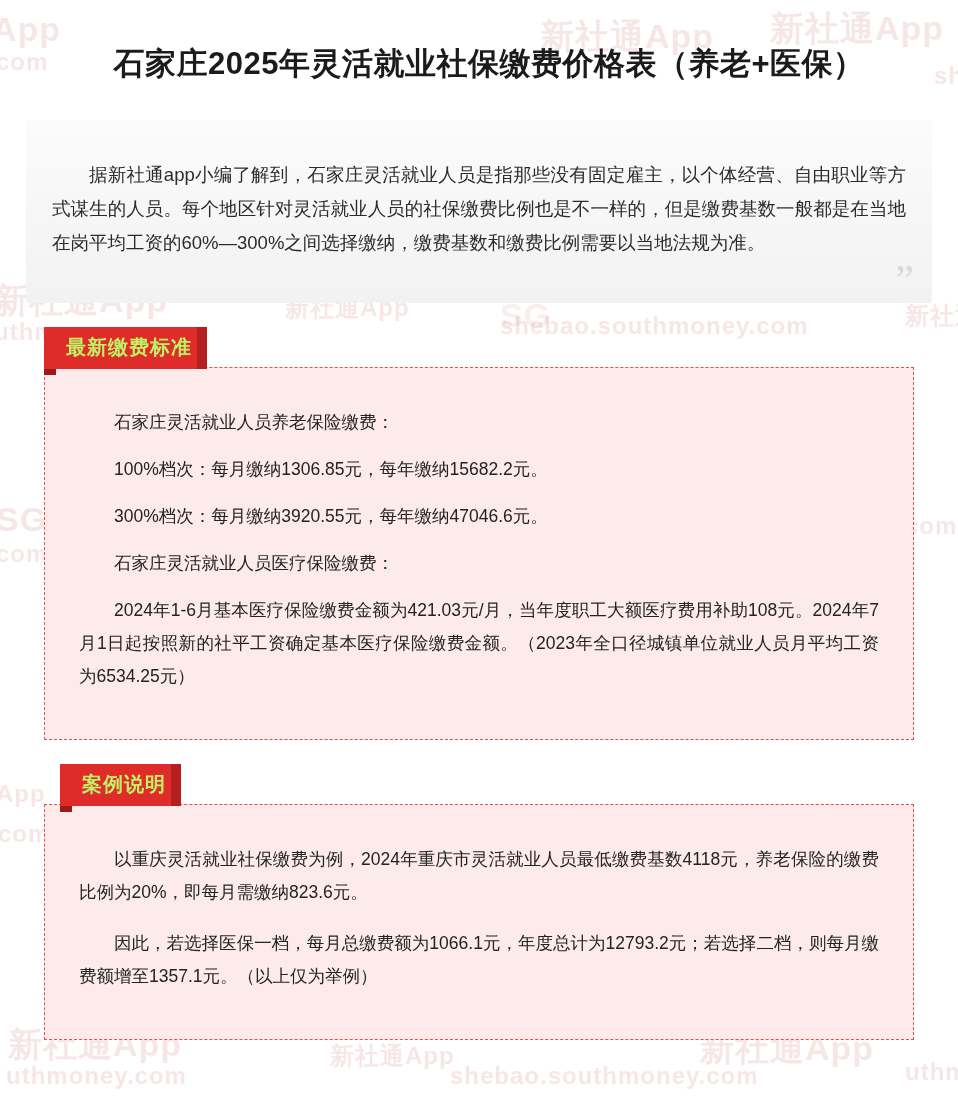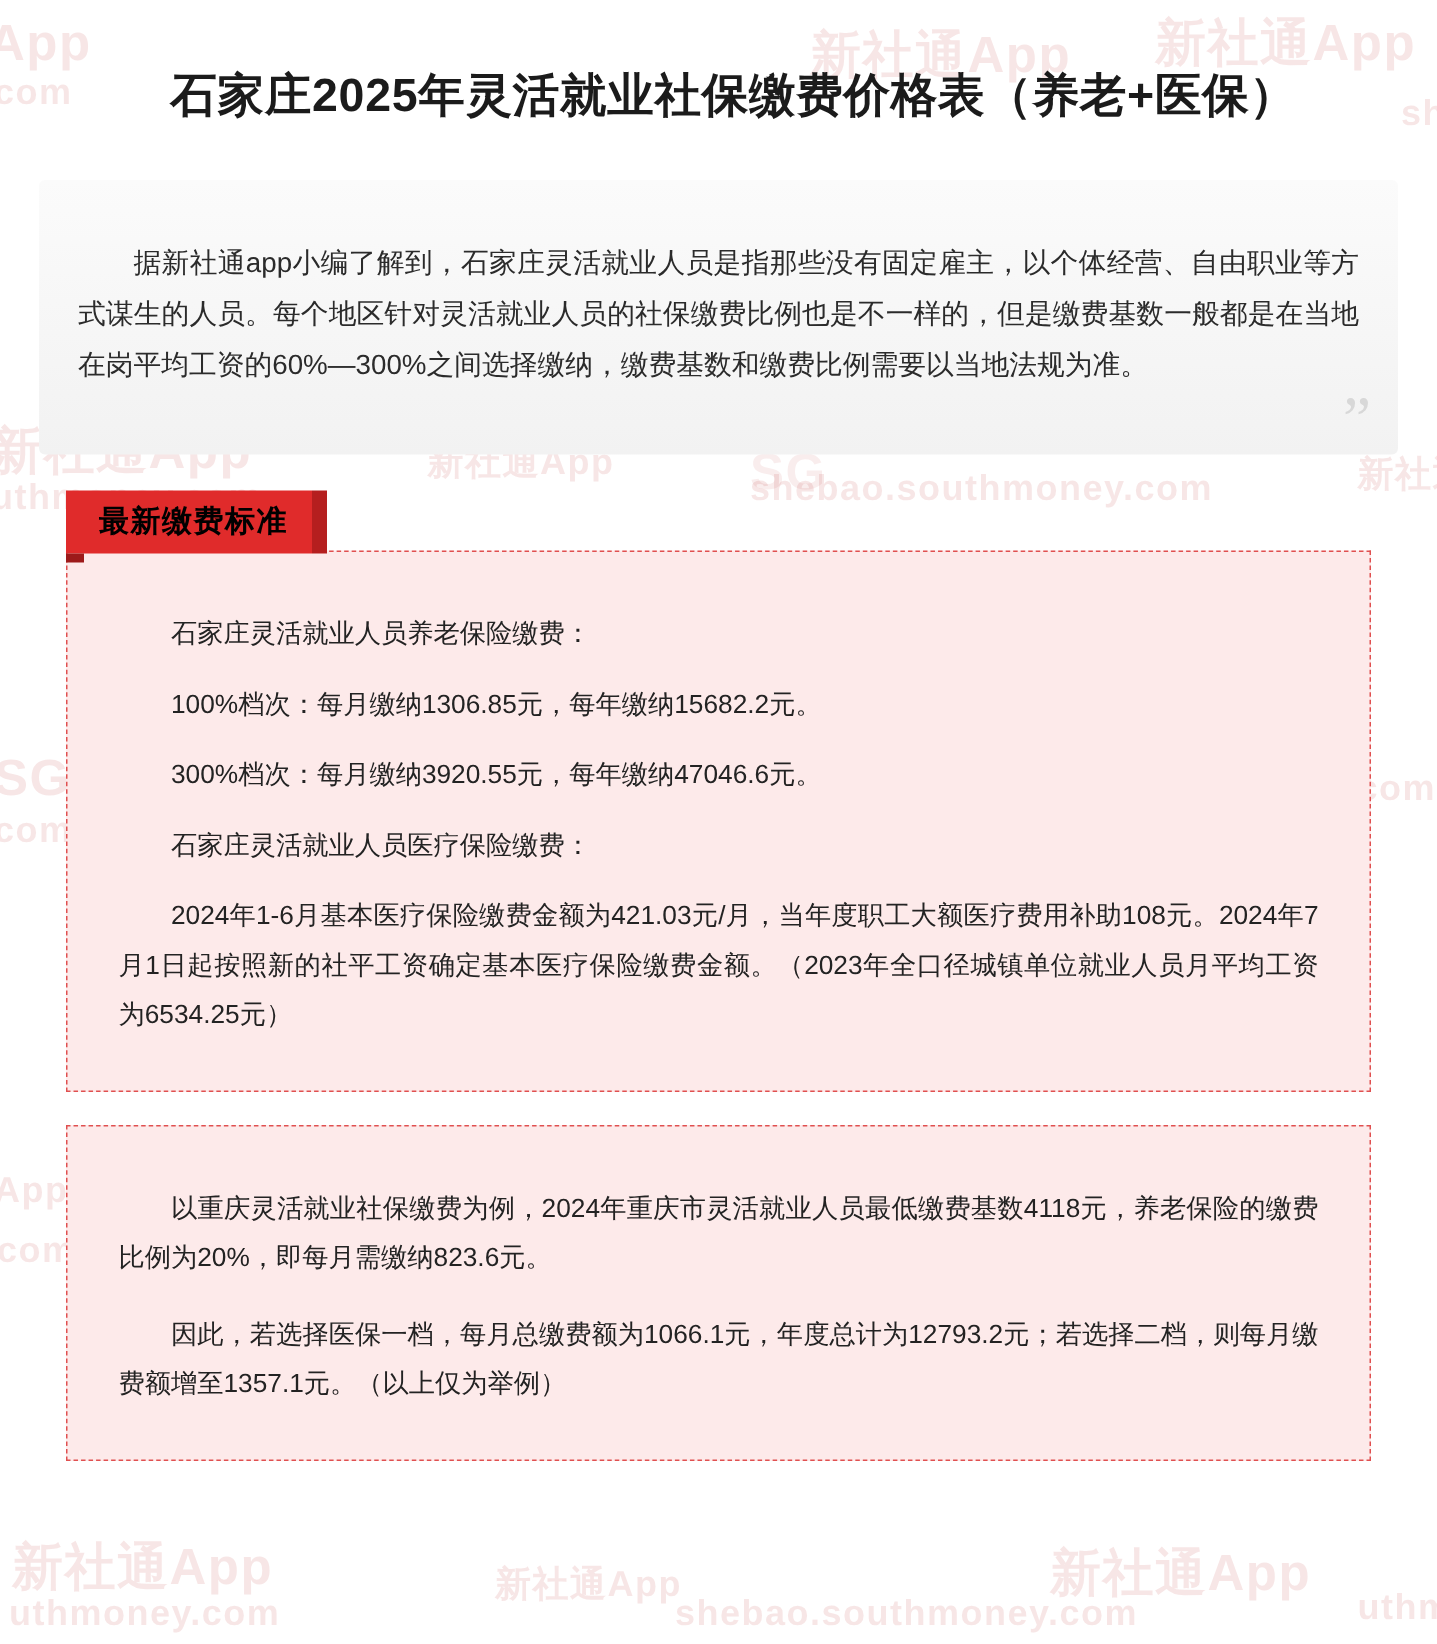--- a/index.html
+++ b/index.html
@@ -79,24 +79,24 @@
 
   
   .section {
     margin: 24px 44px 0 44px;
     position: relative;
   }
   .ribbon {
     display: inline-block;
     position: relative;
     background: #e02b2b;
-    color: #000000;
+    color: #bef264;
     font-size: 20px;
     font-weight: bold;
-    padding: 7px 16px 8px 22px;
+    padding: 7px 5px 8px 22px;
     letter-spacing: 1px;
     z-index: 3;
   }
   .ribbon.offset {
     margin-left: 16px;
   }
   .ribbon::after {
     content: "";
     position: absolute;
     right: -10px;
@@ -112,21 +112,21 @@
     bottom: -6px;
     width: 12px;
     height: 6px;
     background: #9d1a1a;
   }
 
   .dashed-box {
     border: 1.6px dashed #e05050;
     background: #fdeaea;
     margin-top: -2px;
-    padding: 30px 34px 34px 34px;
+    padding: 30px 34px 46px 34px;
     box-sizing: border-box;
   }
   .dashed-box.first { padding-top: 38px; }
 
   .para {
     font-size: 17.5px;
     line-height: 33px;
     color: #232323;
     margin: 0 0 18px 0;
     text-indent: 2em;
@@ -191,19 +191,23 @@
     <div class="dashed-box first">
       <p class="para tight">石家庄灵活就业人员养老保险缴费：</p>
       <p class="para tight">100%档次：每月缴纳1306.85元，每年缴纳15682.2元。</p>
       <p class="para tight">300%档次：每月缴纳3920.55元，每年缴纳47046.6元。</p>
       <p class="para tight">石家庄灵活就业人员医疗保险缴费：</p>
       <p class="para">2024年1-6月基本医疗保险缴费金额为421.03元/月，当年度职工大额医疗费用补助108元。2024年7月1日起按照新的社平工资确定基本医疗保险缴费金额。（2023年全口径城镇单位就业人员月平均工资为6534.25元）</p>
     </div>
   </div>
 
   <div class="section">
+    <div class="ribbon offset">
+      <span>案例说明</span>
+      <span class="ribbon-shadow"></span>
+    </div>
     <div class="dashed-box first">
       <p class="para">以重庆灵活就业社保缴费为例，2024年重庆市灵活就业人员最低缴费基数4118元，养老保险的缴费比例为20%，即每月需缴纳823.6元。</p>
       <p class="para">因此，若选择医保一档，每月总缴费额为1066.1元，年度总计为12793.2元；若选择二档，则每月缴费额增至1357.1元。（以上仅为举例）</p>
     </div>
   </div>
 
 </div>
 
 </body></html>

